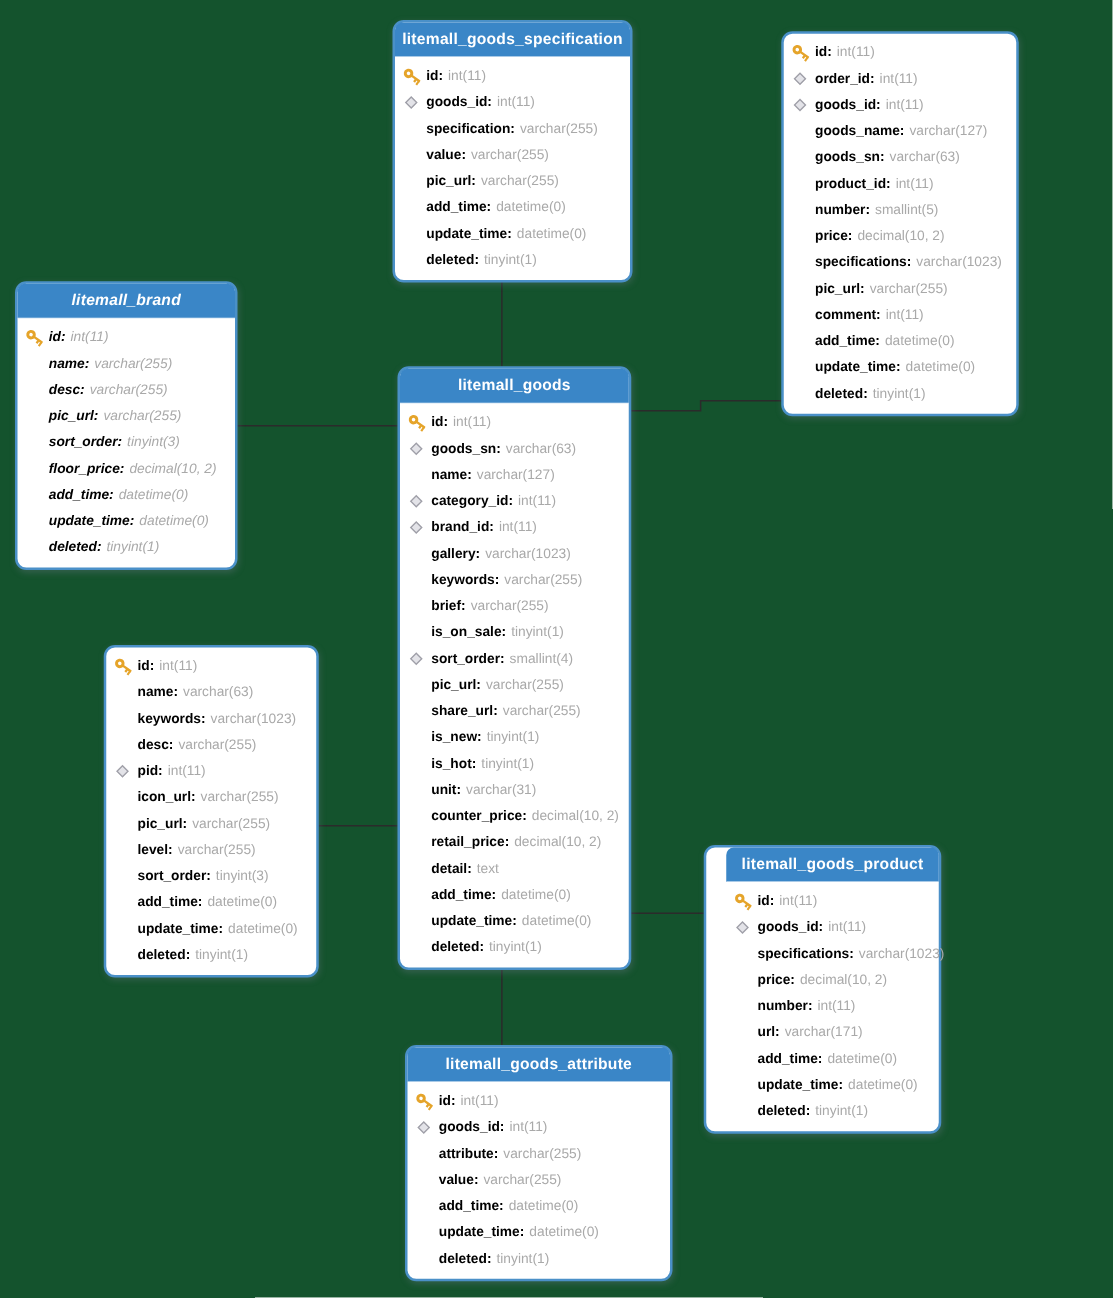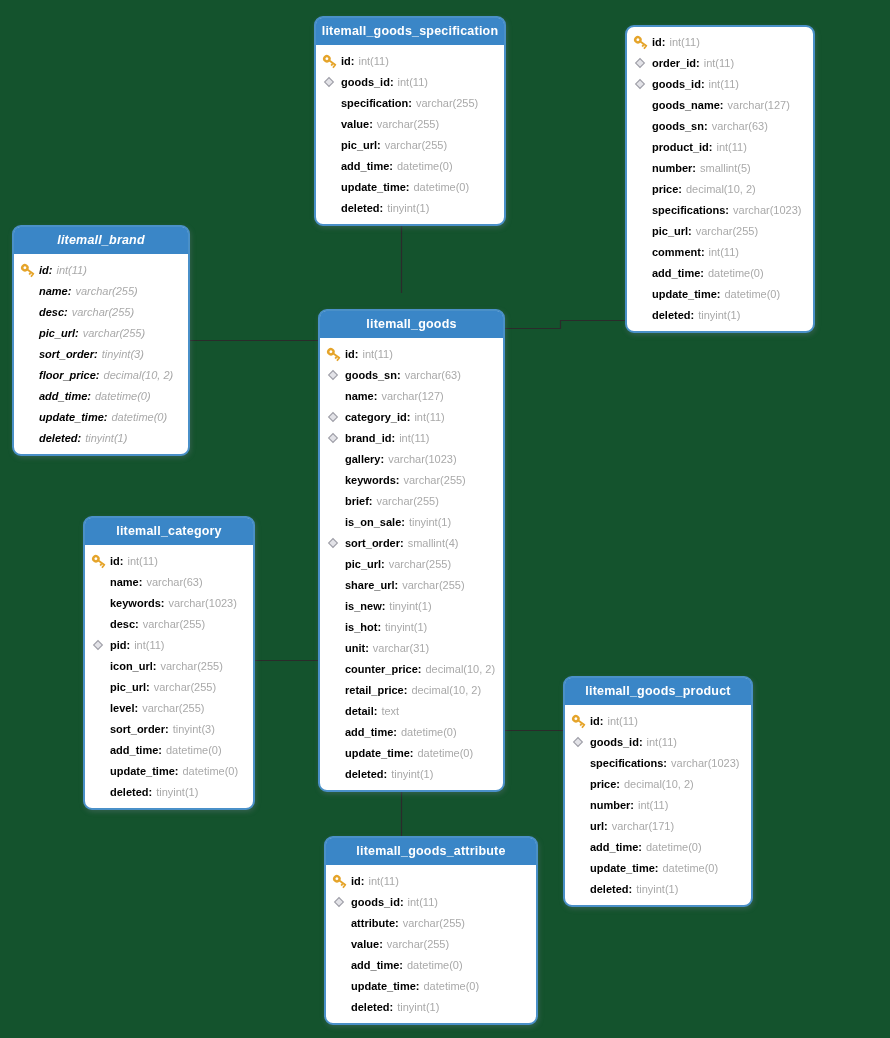--- a/index.html
+++ b/index.html
@@ -22,23 +22,23 @@
   .tbody{padding:4px 6px 6px 6px;}
   .row{height:21px;display:flex;align-items:center;white-space:nowrap;}
   .cicon{width:19px;flex:0 0 19px;display:inline-flex;align-items:center;justify-content:flex-start;}
   .cicon svg{display:block;}
   .cname{font-size:11px;font-weight:bold;color:#000000;}
   .ctype{font-size:11px;color:var(--type-color,#a9a9a9);margin-left:4px;}
   
   #t-spec      {left:314px;top:16px; width:192px;}
   #t-order     {left:625px;top:25px; width:190px;}
   #t-brand     {left:12px; top:225px;width:178px;font-style:italic;}
-  #t-goods     {left:318px;top:293px;width:187px;margin-top:16px;}
+  #t-goods     {left:318px;top:293px;width:187px;}
   #t-category  {left:83px; top:516px;width:172px;}
-  #t-product   {left:563px;top:676px;width:190px;}
+  #t-product   {left:563px;top:676px;width:190px;padding-left:16px;}
   #t-attribute {left:324px;top:836px;width:214px;}
 </style>
 </head>
 <body>
 
 <div class="canvas">
 
   <svg class="connector-layer">
     <path d="M401.5 225 V293"></path>
     <path d="M505 328.5 H560.5 V320.5 H625"></path>
@@ -385,21 +385,20 @@
           <span class="ctype">datetime(0)</span>
         </div>
         <div class="row">
           <span class="cicon"></span>
           <span class="cname">deleted:</span>
           <span class="ctype">tinyint(1)</span>
         </div>
       </div>
     </div>
   <div id="t-category" class="db-table">
-      <div class="thead">litemall_category</div>
       <div class="tbody">
         <div class="row">
           <span class="cicon">
             <svg width="17" height="16" viewBox="0 0 17 16">
               <g transform="rotate(36 8 8)">
                 <circle cx="4.1" cy="8" r="2.6" fill="none" stroke="#e5a42a" stroke-width="2.4"></circle>
                 <rect x="6.7" y="7.05" width="8.6" height="1.9" rx="0.4" fill="#e5a42a"></rect>
                 <rect x="10.8" y="8.5" width="1.8" height="2.5" fill="#e5a42a"></rect>
                 <rect x="13.6" y="8.5" width="1.7" height="3.3" fill="#e5a42a"></rect>
               </g>

